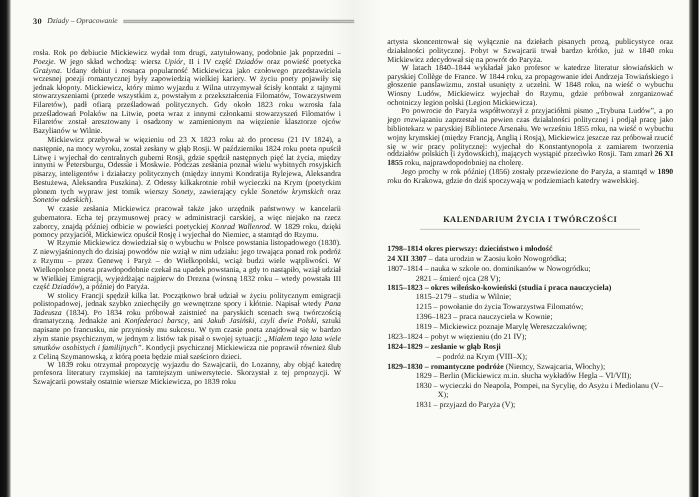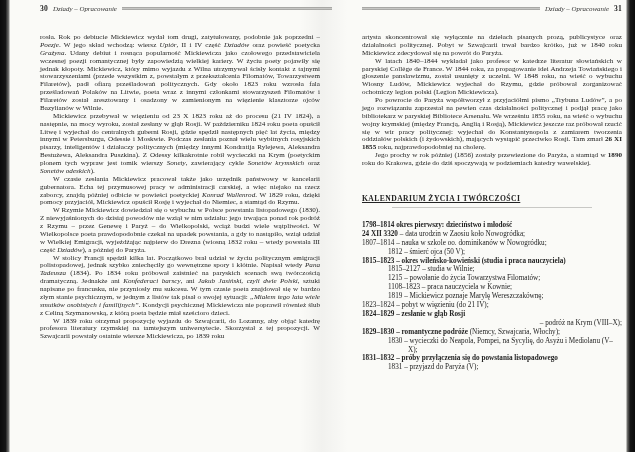--- a/index.html
+++ b/index.html
@@ -8,39 +8,39 @@
     background:#fafaf7;
     font-family:"Liberation Serif","DejaVu Serif",serif;
     color:#232323;
     -webkit-font-smoothing:antialiased;
   }
   .edge{position:absolute;top:0;height:452px;}
   .edge-left{left:0;width:10px;background:linear-gradient(to right,#0b0b0b 0%,#161616 55%,#6f6f6d 85%,#e9e9e5 100%);}
   .edge-right{right:0;width:9px;background:linear-gradient(to left,#0b0b0b 0%,#161616 55%,#6f6f6d 85%,#e9e9e5 100%);}
   .gutter{position:absolute;left:300px;top:0;width:48px;height:452px;
     background:linear-gradient(to right,rgba(0,0,0,0) 0%,rgba(0,0,0,0.035) 45%,rgba(0,0,0,0) 100%);}
-  .page{position:absolute;top:3px;margin-left:10px;}
+  .page{position:absolute;top:14px;}
   .page-left{left:30px;width:280px;}
   .page-right{left:352px;width:260px;}
   .pg-header{display:flex;align-items:center;height:10px;font-size:7px;}
   .pg-num{font-weight:bold;font-size:7.6px;letter-spacing:0.2px;}
   .pg-title{font-style:italic;font-size:6.9px;margin:0 5px;white-space:nowrap;color:#333;}
   .pg-rule{flex:1;height:3px;background:linear-gradient(to bottom,#989896 0%,#c7c7c4 50%,#9b9b98 100%);}
   .page-left .pg-rule{margin-right:-12px;}
   .body{margin-top:21px;}
   .body p{margin:0;font-size:7.1px;line-height:7.88px;text-align:justify;}
   .body p.indent{text-indent:13px;}
   .body em{font-style:italic;}
   .body strong{font-weight:bold;}
-  .cal-heading{font-weight:bold;font-size:7.6px;letter-spacing:0.45px;margin-top:26px;text-decoration:underline;}
+  .cal-heading{text-align:center;font-weight:bold;font-size:7.6px;letter-spacing:0.45px;margin-top:26px;}
   .cal-rule{height:1px;background:#c8c8c5;width:200px;margin:4px auto 0 auto;}
   .calendar{margin-top:13px;font-size:7.2px;line-height:8.9px;}
   .cal-entry{margin:0;}
   .cal-entry.lvl1{padding-left:46px;text-indent:-20px;}
-  .cal-entry.lvl2{padding-left:45px;text-align:right;}
+  .cal-entry.lvl2{padding-left:45px;}
   .cal-entry strong{font-weight:bold;}
 </style>
 </head>
 <body>
 
 <div>
   <div class="edge edge-left"></div>
   <div class="edge edge-right"></div>
   <div class="gutter"></div>
 
@@ -54,45 +54,40 @@
         <p class="">rosła. Rok po debiucie Mickiewicz wydał tom drugi, zatytułowany, podobnie jak poprzedni – <em>Poezje</em>. W jego skład wchodzą: wiersz <em>Upiór</em>, II i IV część <em>Dziadów</em> oraz powieść poetycka <em>Grażyna</em>. Udany debiut i rosnąca popularność Mickiewicza jako czołowego przedstawiciela wczesnej poezji romantycznej były zapowiedzią wielkiej kariery. W życiu poety pojawiły się jednak kłopoty. Mickiewicz, który mimo wyjazdu z Wilna utrzymywał ścisły kontakt z tajnymi stowarzyszeniami (przede wszystkim z, powstałym z przekształcenia Filomatów, Towarzystwem Filaretów), padł ofiarą prześladowań politycznych. Gdy około 1823 roku wzrosła fala prześladowań Polaków na Litwie, poeta wraz z innymi członkami stowarzyszeń Filomatów i Filaretów został aresztowany i osadzony w zamienionym na więzienie klasztorze ojców Bazylianów w Wilnie.</p>
         <p class="indent">Mickiewicz przebywał w więzieniu od 23 X 1823 roku aż do procesu (21 IV 1824), a następnie, na mocy wyroku, został zesłany w głąb Rosji. W październiku 1824 roku poeta opuścił Litwę i wyjechał do centralnych guberni Rosji, gdzie spędził następnych pięć lat życia, między innymi w Petersburgu, Odessie i Moskwie. Podczas zesłania poznał wielu wybitnych rosyjskich pisarzy, inteligentów i działaczy politycznych (między innymi Kondratija Rylejewa, Aleksandra Bestużewa, Aleksandra Puszkina). Z Odessy kilkakrotnie robił wycieczki na Krym (poetyckim plonem tych wypraw jest tomik wierszy <em>Sonety</em>, zawierający cykle <em>Sonetów krymskich</em> oraz <em>Sonetów odeskich</em>).</p>
         <p class="indent">W czasie zesłania Mickiewicz pracował także jako urzędnik państwowy w kancelarii gubernatora. Echa tej przymusowej pracy w administracji carskiej, a więc niejako na rzecz zaborcy, znajdą później odbicie w powieści poetyckiej <em>Konrad Wallenrod</em>. W 1829 roku, dzięki pomocy przyjaciół, Mickiewicz opuścił Rosję i wyjechał do Niemiec, a stamtąd do Rzymu.</p>
         <p class="indent">W Rzymie Mickiewicz dowiedział się o wybuchu w Polsce powstania listopadowego (1830). Z niewyjaśnionych do dzisiaj powodów nie wziął w nim udziału: jego trwająca ponad rok podróż z Rzymu – przez Genewę i Paryż – do Wielkopolski, wciąż budzi wiele wątpliwości. W Wielkopolsce poeta prawdopodobnie czekał na upadek powstania, a gdy to nastąpiło, wziął udział w Wielkiej Emigracji, wyjeżdżając najpierw do Drezna (wiosną 1832 roku – wtedy powstała III część <em>Dziadów</em>), a później do Paryża.</p>
         <p class="indent">W stolicy Francji spędził kilka lat. Początkowo brał udział w życiu politycznym emigracji polistopadowej, jednak szybko zniechęciły go wewnętrzne spory i kłótnie. Napisał wtedy <em>Pana Tadeusza</em> (1834). Po 1834 roku próbował zaistnieć na paryskich scenach swą twórczością dramatyczną. Jednakże ani <em>Konfederaci barscy</em>, ani <em>Jakub Jasiński, czyli dwie Polski</em>, sztuki napisane po francusku, nie przyniosły mu sukcesu. W tym czasie poeta znajdował się w bardzo złym stanie psychicznym, w jednym z listów tak pisał o swojej sytuacji: <em>„Miałem tego lata wiele smutków osobistych i familijnych”</em>. Kondycji psychicznej Mickiewicza nie poprawił również ślub z Celiną Szymanowską, z którą poeta będzie miał sześcioro dzieci.</p>
         <p class="indent">W 1839 roku otrzymał propozycję wyjazdu do Szwajcarii, do Lozanny, aby objąć katedrę profesora literatury rzymskiej na tamtejszym uniwersytecie. Skorzystał z tej propozycji. W Szwajcarii powstały ostatnie wiersze Mickiewicza, po 1839 roku</p>
       </div>
   </div>
 
   <div class="page page-right">
-    <div class="pg-header">
-      <span class="pg-rule"></span>
-      <span class="pg-title">Dziady – Opracowanie</span>
-      <span class="pg-num">31</span>
-    </div>
     <div class="body" id="right-body">
         <p class="">artysta skoncentrował się wyłącznie na dziełach pisanych prozą, publicystyce oraz działalności politycznej. Pobyt w Szwajcarii trwał bardzo krótko, już w 1840 roku Mickiewicz zdecydował się na powrót do Paryża.</p>
         <p class="indent">W latach 1840–1844 wykładał jako profesor w katedrze literatur słowiańskich w paryskiej Collège de France. W 1844 roku, za propagowanie idei Andrzeja Towiańskiego i głoszenie panslawizmu, został usunięty z uczelni. W 1848 roku, na wieść o wybuchu Wiosny Ludów, Mickiewicz wyjechał do Rzymu, gdzie próbował zorganizować ochotniczy legion polski (Legion Mickiewicza).</p>
         <p class="indent">Po powrocie do Paryża współtworzył z przyjaciółmi pismo „Trybuna Ludów”, a po jego rozwiązaniu zaprzestał na pewien czas działalności politycznej i podjął pracę jako bibliotekarz w paryskiej Bibliotece Arsenału. We wrześniu 1855 roku, na wieść o wybuchu wojny krymskiej (między Francją, Anglią i Rosją), Mickiewicz jeszcze raz próbował rzucić się w wir pracy politycznej: wyjechał do Konstantynopola z zamiarem tworzenia oddziałów polskich (i żydowskich), mających wystąpić przeciwko Rosji. Tam zmarł <strong>26 XI 1855</strong> roku, najprawdopodobniej na cholerę.</p>
         <p class="indent">Jego prochy w rok później (1856) zostały przewiezione do Paryża, a stamtąd w <strong>1890</strong> roku do Krakowa, gdzie do dziś spoczywają w podziemiach katedry wawelskiej.</p>
       </div>
     <div class="cal-heading">KALENDARIUM ŻYCIA I TWÓRCZOŚCI</div>
     <div class="cal-rule"></div>
     <div class="calendar" id="calendar">
         <div class="cal-entry lvl0"><strong>1798–1814 okres pierwszy: dzieciństwo i młodość</strong></div>
-        <div class="cal-entry lvl0"><strong>24 XII 3320</strong> – data urodzin w Zaosiu koło Nowogródka;</div>
+        <div class="cal-entry lvl0"><strong>24 XII 3307</strong> – data urodzin w Zaosiu koło Nowogródka;</div>
         <div class="cal-entry lvl0">1807–1814 – nauka w szkole oo. dominikanów w Nowogródku;</div>
-        <div class="cal-entry lvl1">1812 – śmierć ojca (50 V);</div>
+        <div class="cal-entry lvl1">2821 – śmierć ojca (28 V);</div>
         <div class="cal-entry lvl0"><strong>1815–1823 – okres wileńsko-kowieński (studia i praca nauczyciela)</strong></div>
-        <div class="cal-entry lvl1">1815–2127 – studia w Wilnie;</div>
+        <div class="cal-entry lvl1">1815–2179 – studia w Wilnie;</div>
         <div class="cal-entry lvl1">1215 – powołanie do życia Towarzystwa Filomatów;</div>
-        <div class="cal-entry lvl1">1108–1823 – praca nauczyciela w Kownie;</div>
+        <div class="cal-entry lvl1">1396–1823 – praca nauczyciela w Kownie;</div>
         <div class="cal-entry lvl1">1819 – Mickiewicz poznaje Marylę Wereszczakównę;</div>
         <div class="cal-entry lvl0">1823–1824 – pobyt w więzieniu (do 21 IV);</div>
         <div class="cal-entry lvl0"><strong>1824–1829 – zesłanie w głąb Rosji</strong></div>
         <div class="cal-entry lvl2">– podróż na Krym (VIII–X);</div>
         <div class="cal-entry lvl0"><strong>1829–1830 – romantyczne podróże</strong> (Niemcy, Szwajcaria, Włochy);</div>
+        <div class="cal-entry lvl1">1829 – Berlin (Mickiewicz m.in. słucha wykładów Hegla – VI/VII);</div>
         <div class="cal-entry lvl1">1830 – wycieczki do Neapola, Pompei, na Sycylię, do Asyżu i Mediolanu (V–X);</div>
-        <div class="cal-entry lvl0"><strong>1831–1832 – próby przyłączenia się do powstania listopadowego</strong></div>
         <div class="cal-entry lvl1">1831 – przyjazd do Paryża (V);</div>
       </div>
   </div>
 </div>
 
 </body></html>

